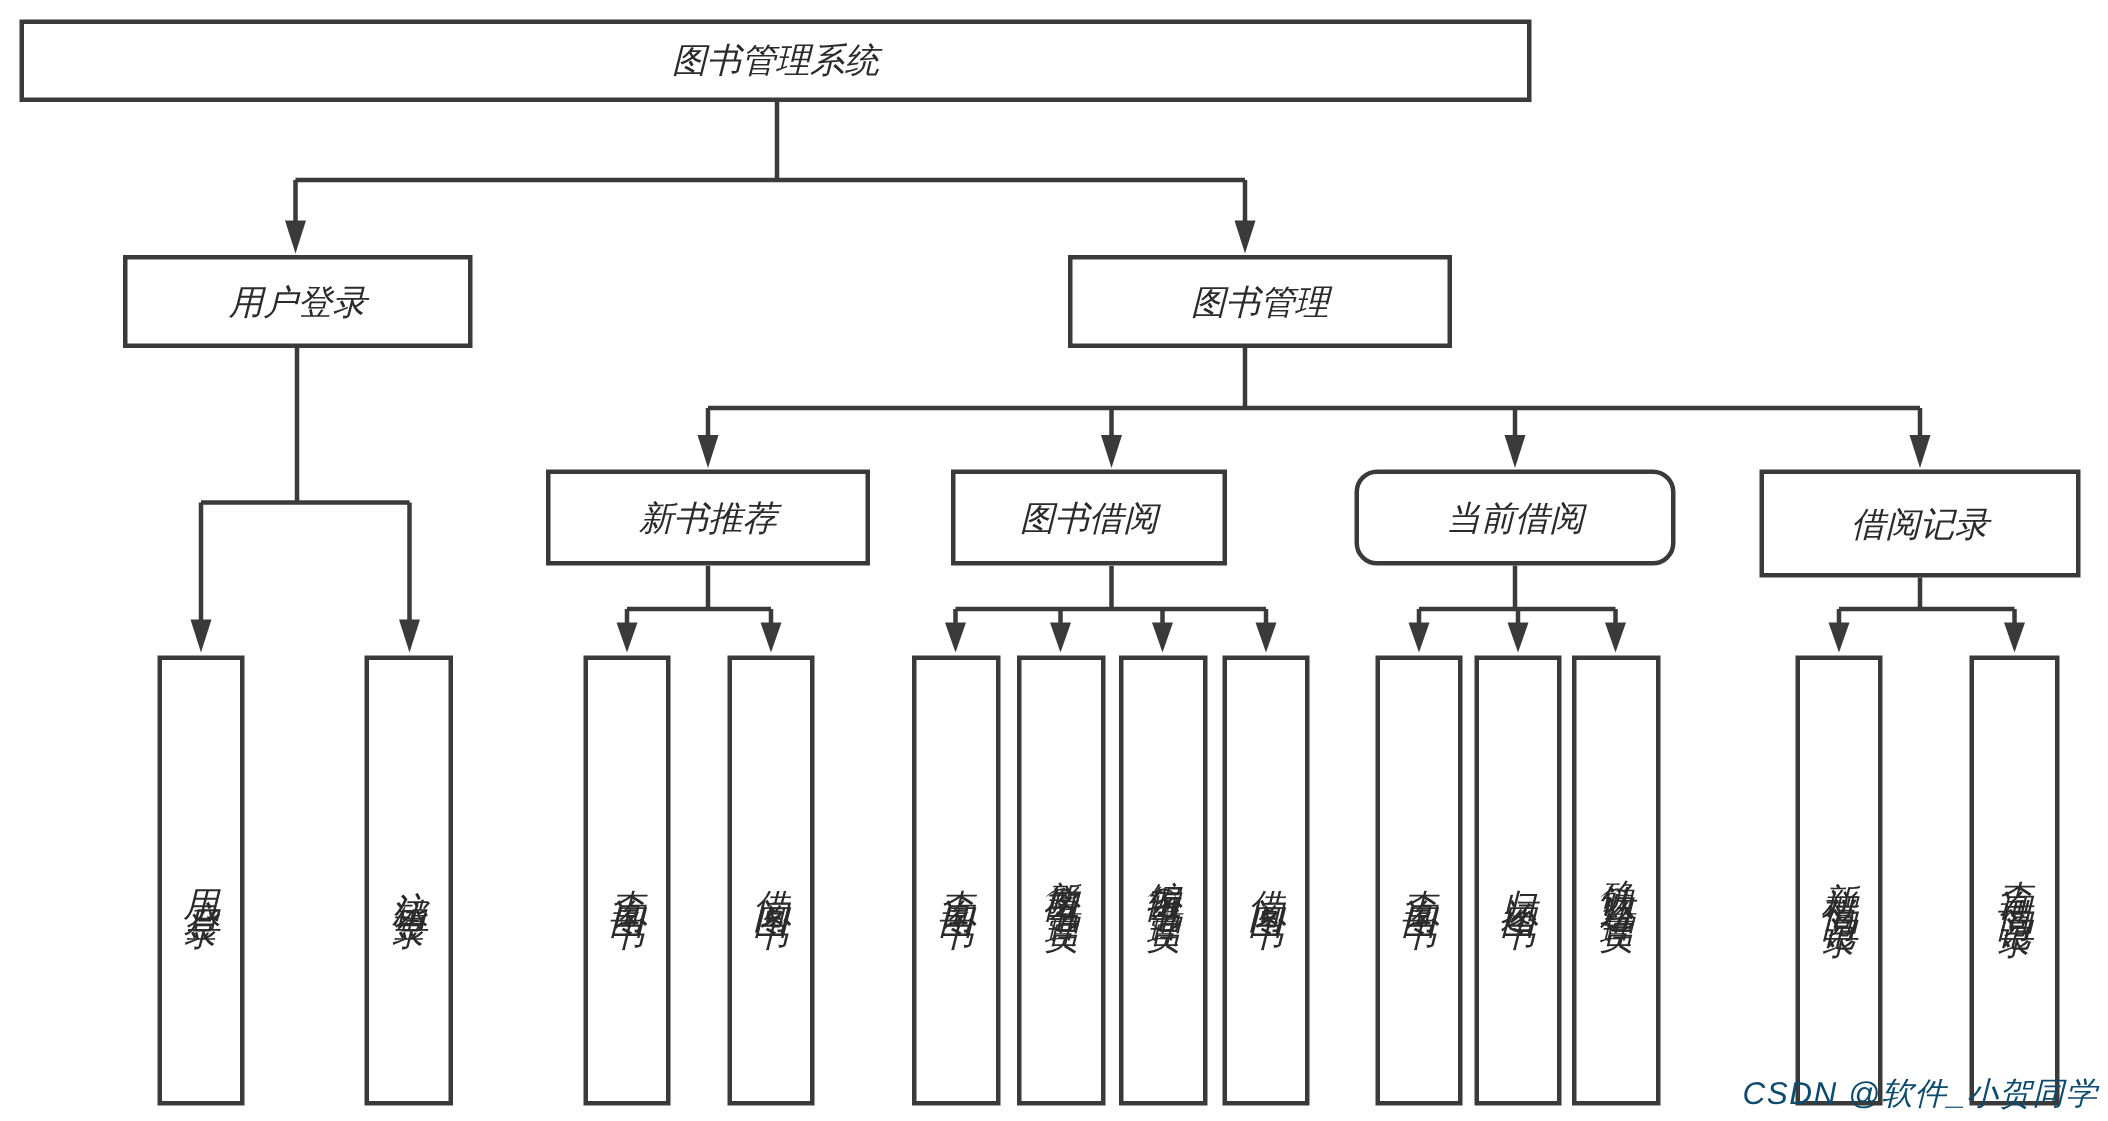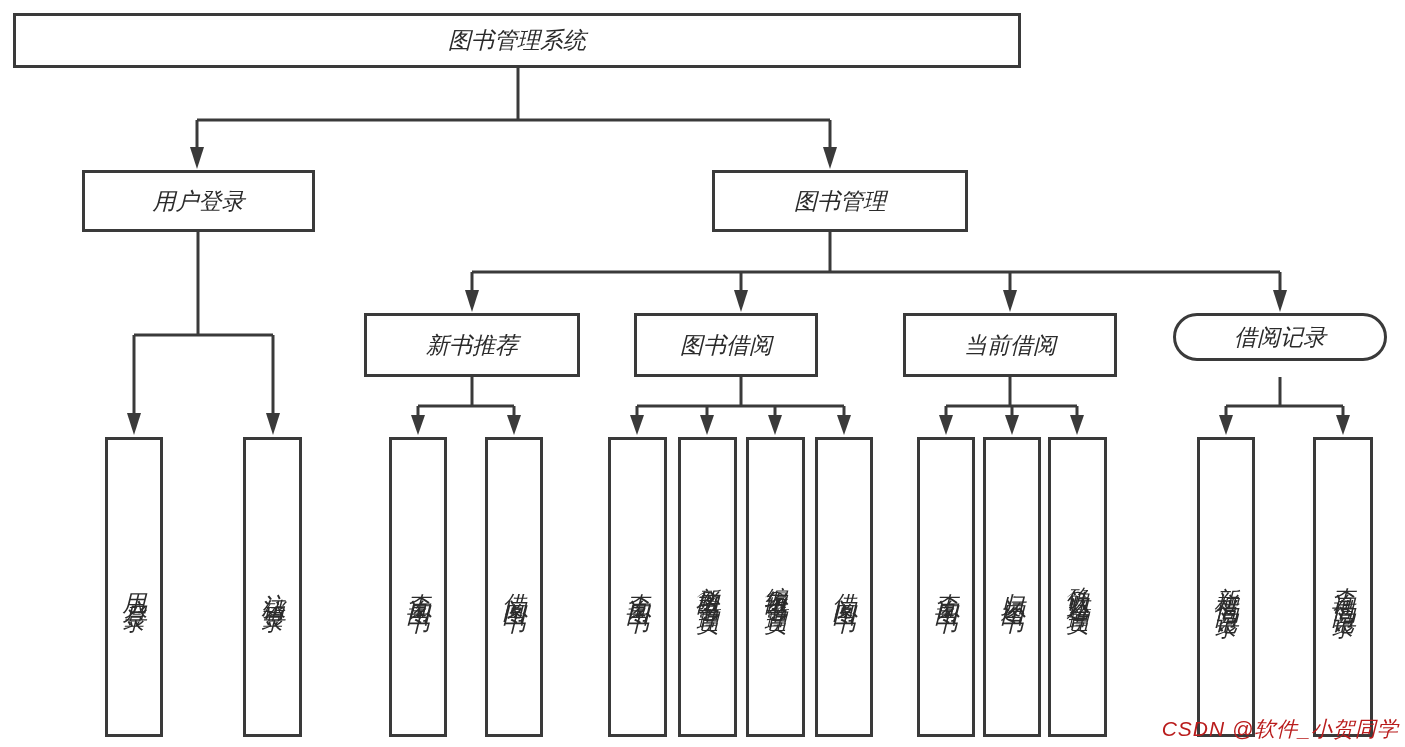--- a/index.html
+++ b/index.html
@@ -27,40 +27,40 @@
     max-height:284px;
   }
   
   .n-root   { left:13px;   top:13px;  width:1008px; height:55px; }
   
   .n-login  { left:82px;   top:170px; width:233px;  height:62px; }
   .n-mgmt   { left:712px;  top:170px; width:256px;  height:62px; }
   
   .n-rec    { left:364px;  top:313px; width:216px;  height:64px; }
   .n-bor    { left:634px;  top:313px; width:184px;  height:64px; }
-  .n-cur    { left:903px;  top:313px; width:214px;  height:64px; }
-  .n-recd   { left:1173px; top:313px; width:214px;  height:48px;border-radius:24px; }
+  .n-cur    { left:903px;  top:313px; width:214px;  height:64px;border-radius:15px; }
+  .n-recd   { left:1173px; top:313px; width:214px;  height:72px; }
   
   .n-ul  { left:105px;  top:437px; width:58px; height:300px; }
   .n-lo  { left:243px;  top:437px; width:59px; height:300px; }
   .n-r1  { left:389px;  top:437px; width:58px; height:300px; }
   .n-r2  { left:485px;  top:437px; width:58px; height:300px; }
   .n-b1  { left:608px;  top:437px; width:59px; height:300px; }
   .n-b2  { left:678px;  top:437px; width:59px; height:300px; font-size:22px; }
   .n-b3  { left:746px;  top:437px; width:59px; height:300px; font-size:22px; }
   .n-b4  { left:815px;  top:437px; width:58px; height:300px; }
   .n-c1  { left:917px;  top:437px; width:58px; height:300px; }
   .n-c2  { left:983px;  top:437px; width:58px; height:300px; }
   .n-c3  { left:1048px; top:437px; width:59px; height:300px; font-size:22px; }
   .n-d1  { left:1197px; top:437px; width:58px; height:300px; }
   .n-d2  { left:1313px; top:437px; width:60px; height:300px; }
   .n-b2 .vtext, .n-b3 .vtext, .n-c3 .vtext { letter-spacing:4px; }
   .watermark {
     position:absolute; right:6px; bottom:4px; z-index:3;
-    color:#b91c1c; font-size:21px; letter-spacing:1px;
+    color:#0c4a6e; font-size:21px; letter-spacing:1px;
   }
 </style>
 </head>
 <body>
 
 <div class="canvas">
 
   <svg class="wires" width="1405" height="747" viewBox="0 0 1405 747">
     <g stroke="#3a3a3a" stroke-width="3" fill="none">
 

